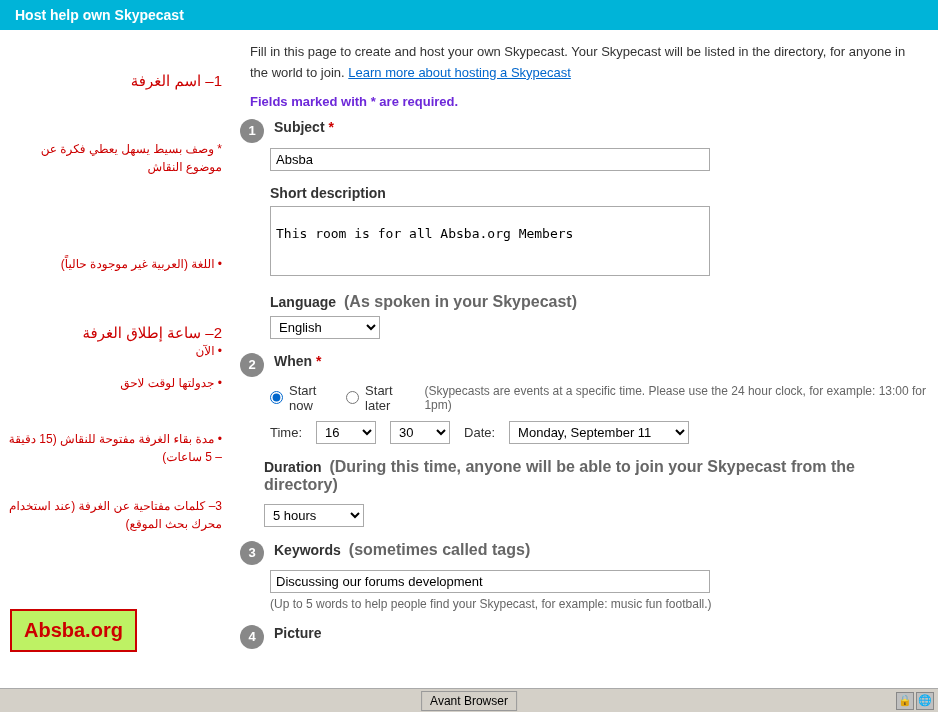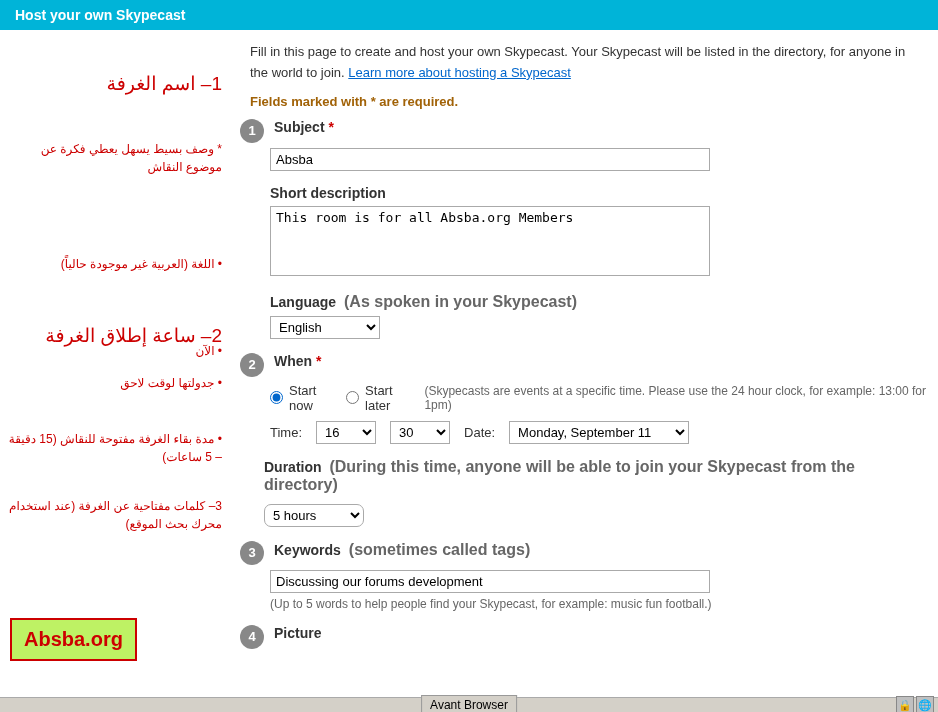--- a/index.html
+++ b/index.html
@@ -33,21 +33,21 @@
       padding: 10px 8px;
       position: relative;
     }
 
     .annotation {
       color: #cc0000;
       font-family: Arial, sans-serif;
       text-align: right;
       direction: rtl;
       margin-bottom: 10px;
-      font-size: 19px;
+      font-size: 15px;
       line-height: 1.5;
     }
 
     
     .form-area {
       flex: 1;
       padding: 0 10px 10px 10px;
       overflow-y: auto;
     }
 
@@ -72,21 +72,21 @@
       color: #0066cc;
     }
 
     .required-note {
       padding: 5px 10px 10px 10px;
       font-size: 13px;
       color: #333;
     }
 
     .required-note span {
-      color: #a16207;
+      color: #6d28d9;
       font-weight: bold;
     }
 
     .form-section {
       margin-bottom: 14px;
     }
 
     .form-label {
       font-size: 14px;
       font-weight: bold;
@@ -108,21 +108,21 @@
     input[type="text"] {
       width: 440px;
       padding: 3px 5px;
       border: 1px solid #aaa;
       font-size: 13px;
     }
 
     textarea {
       width: 440px;
       height: 70px;
-      padding: 3px 5px;
+      padding: 19px 5px;
       border: 1px solid #aaa;
       font-size: 13px;
       resize: none;
       font-family: monospace;
     }
 
     select {
       padding: 2px 4px;
       border: 1px solid #aaa;
       font-size: 13px;
@@ -168,21 +168,20 @@
       width: 60px;
     }
 
     .date-select {
       width: 180px;
     }
 
     .duration-select {
       width: 100px;
       margin-top: 5px;
-      border-radius: 7px;
     }
 
     .keywords-input {
       width: 440px;
       padding: 3px 5px;
       border: 1px solid #aaa;
       font-size: 13px;
     }
 
     .keywords-hint {
@@ -215,21 +214,21 @@
       background: #bef264;
       border: 2px solid #cc0000;
       padding: 8px 12px;
       font-size: 20px;
       font-weight: bold;
       color: #cc0000;
     }
 
     
     .status-bar {
-      height: 15px;
+      height: 24px;
       background: #d4d0c8;
       border-top: 1px solid #aaa;
       display: flex;
       align-items: center;
       justify-content: center;
       position: relative;
       width: 100%;
     }
 
     .status-bar-label {
@@ -269,21 +268,21 @@
       align-items: flex-start;
       gap: 4px;
     }
   </style>
 </head>
 <body>
 
 <div class="page-wrapper">
 
   <div class="header-bar">
-    <span>Host your own Skypecast</span>
+    <span>Host help own Skypecast</span>
   </div>
 
   <div class="main-area">
 
     <div class="left-panel" style="position:relative;">
 
       <div class="annotation" style="position:absolute; top:40px; left:8px; right:8px;">
         <span>1– اسم الغرفة</span>
       </div>
 

